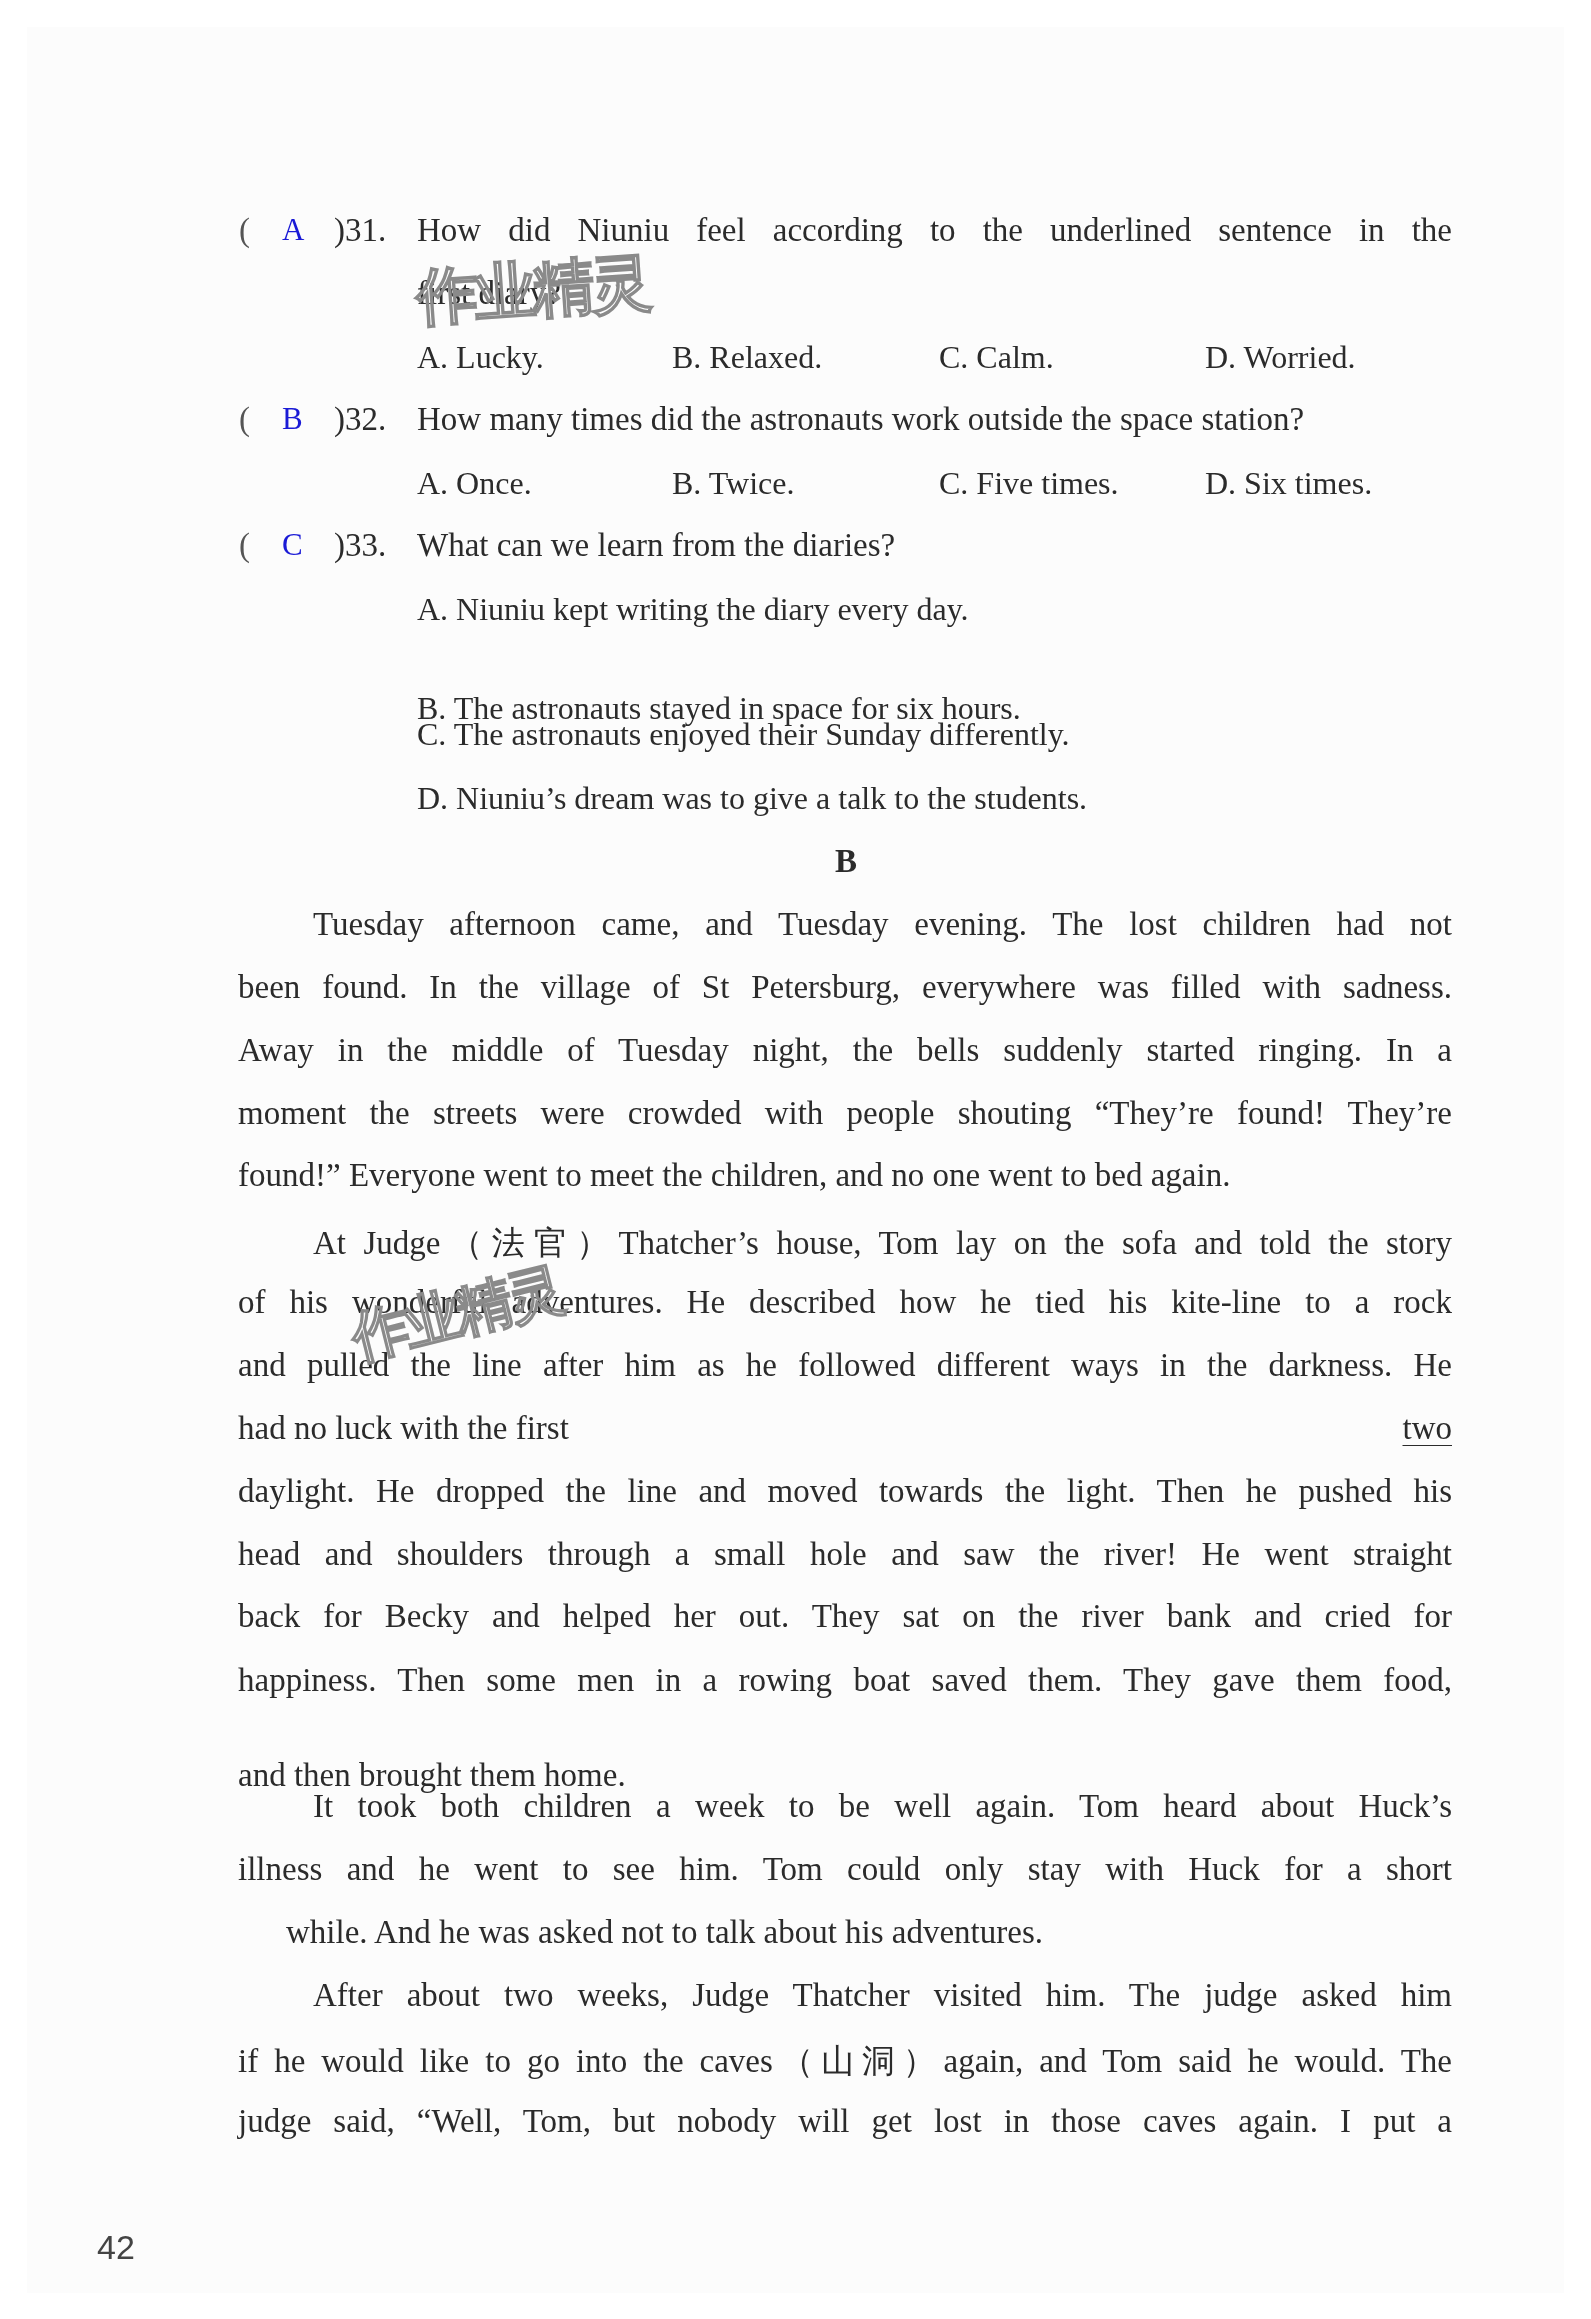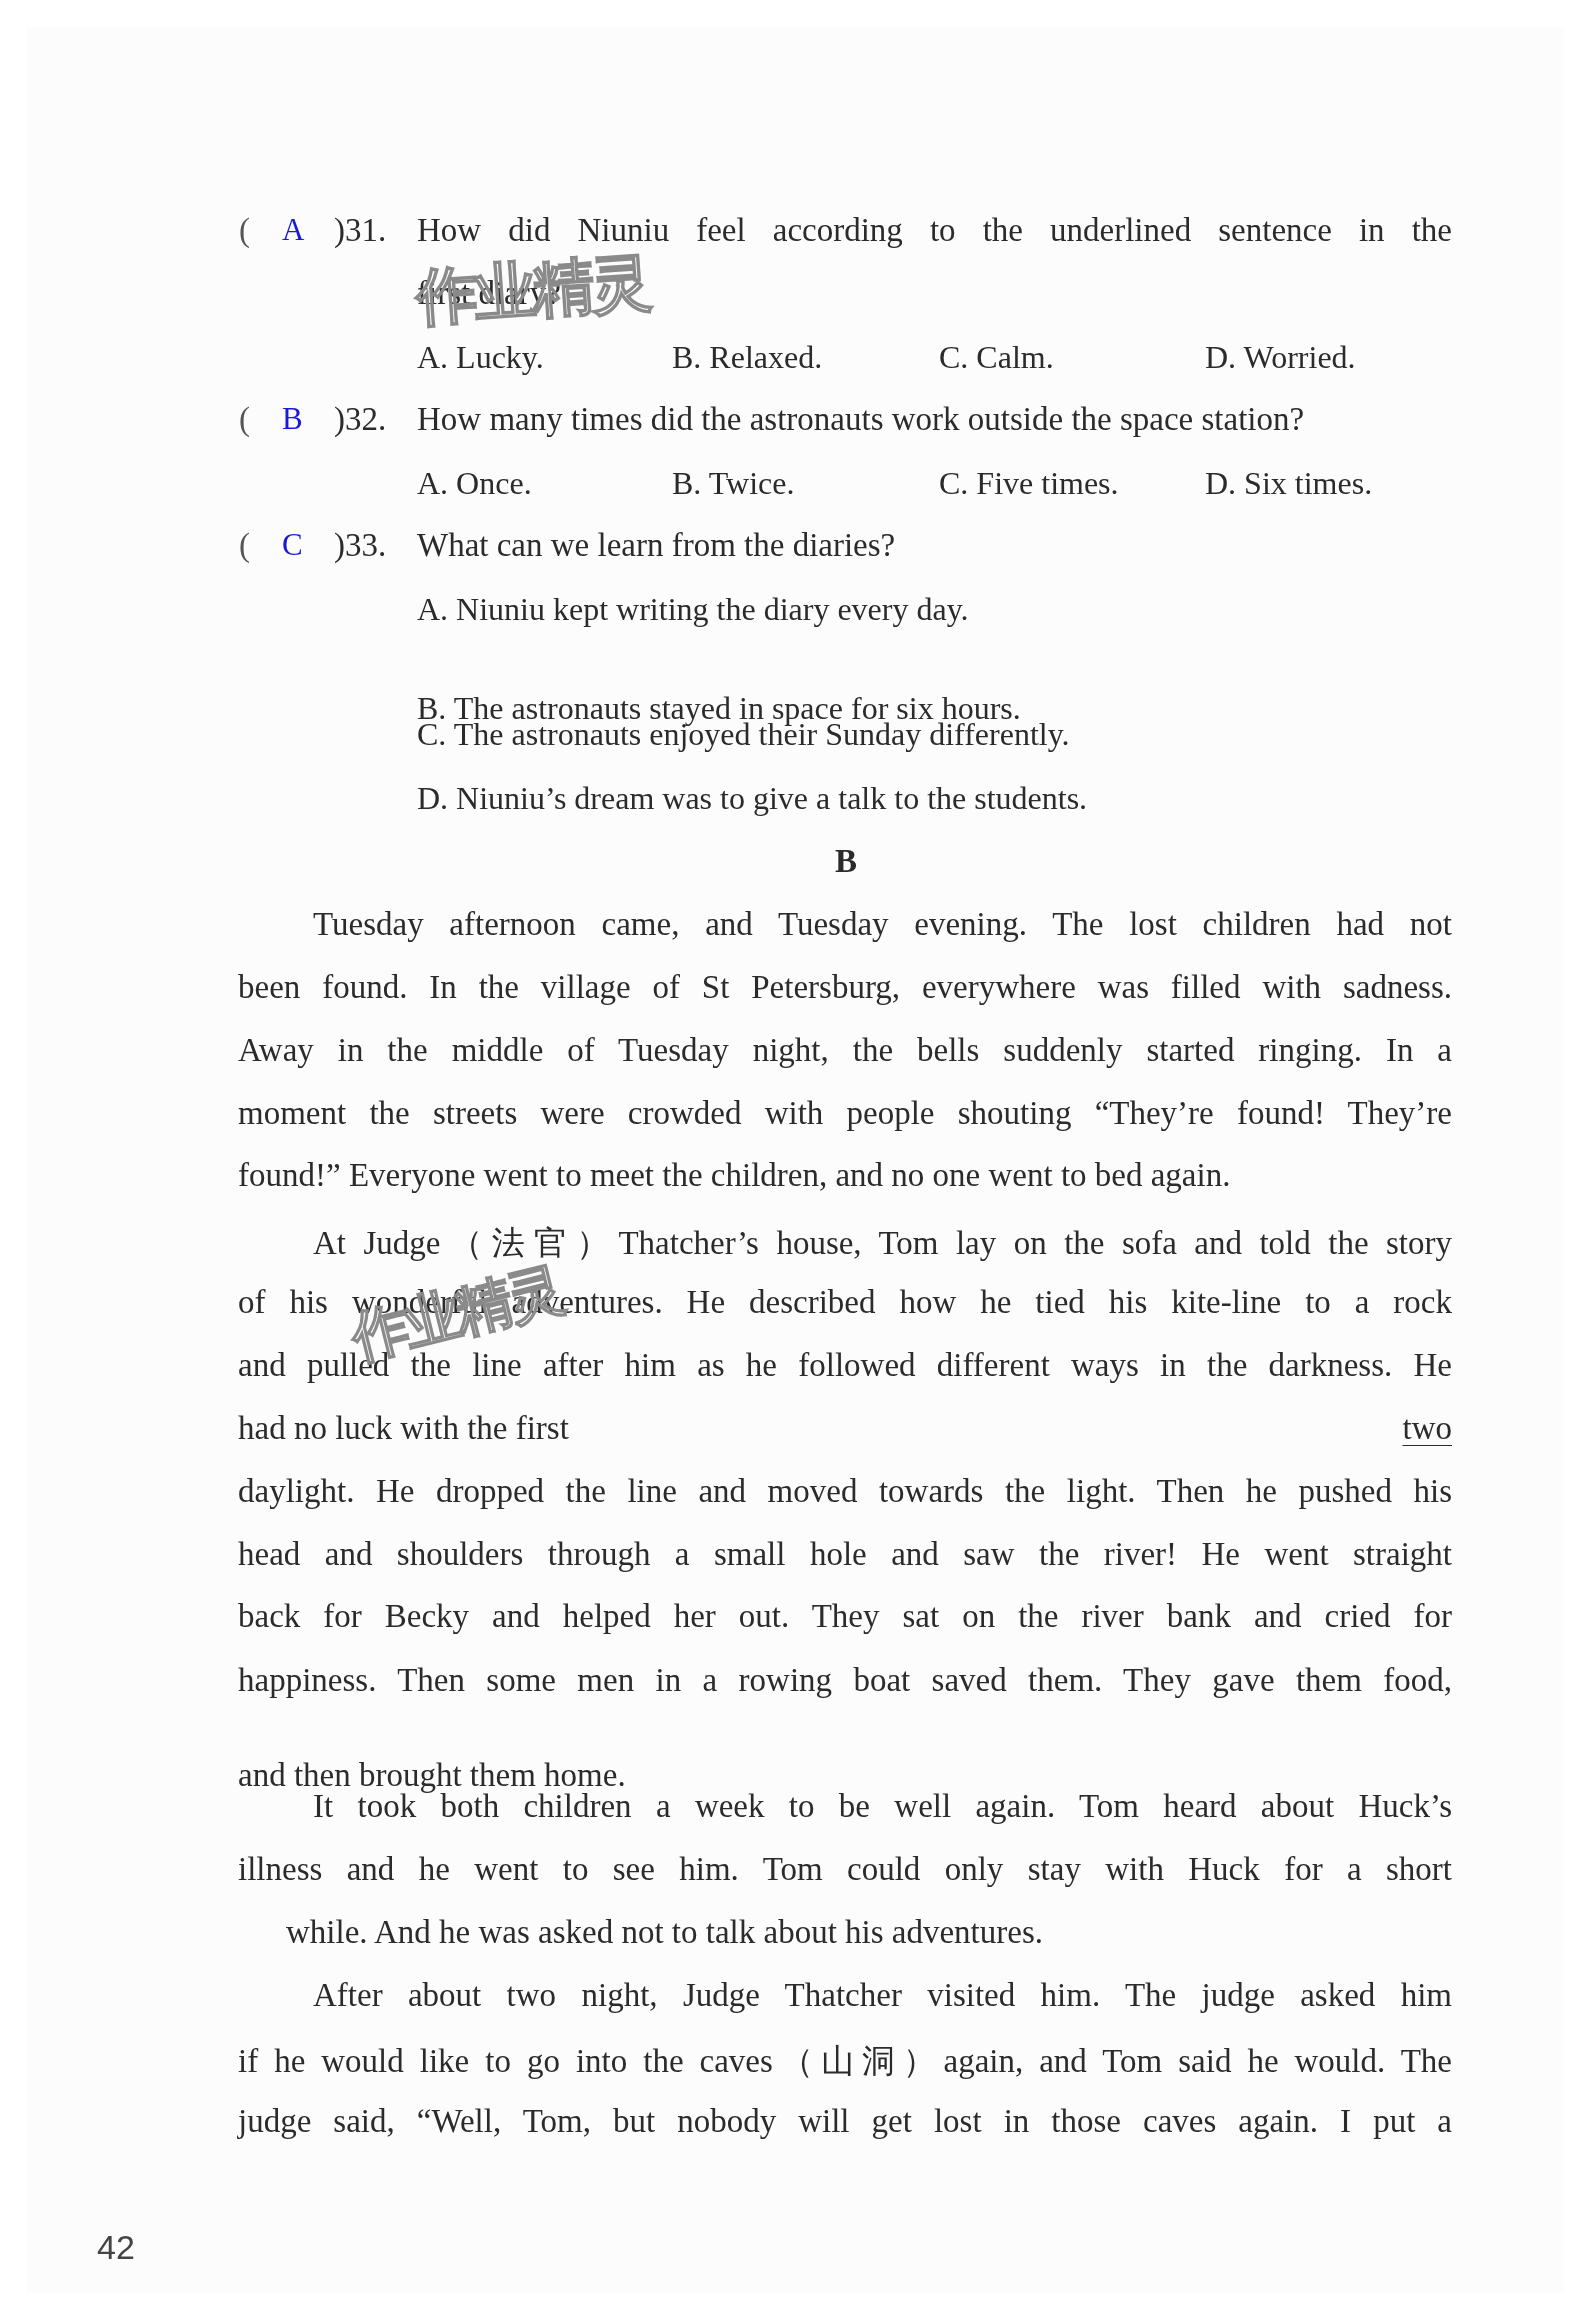--- a/index.html
+++ b/index.html
@@ -91,21 +91,21 @@
   <div class="para-line" style="top:1473px;">daylight. He dropped the line and moved towards the light. Then he pushed his</div>
   <div class="para-line" style="top:1536px;">head and shoulders through a small hole and saw the river! He went straight</div>
   <div class="para-line" style="top:1598px;">back for Becky and helped her out. They sat on the river bank and cried for</div>
   <div class="para-line" style="top:1662px;">happiness. Then some men in a rowing boat saved them. They gave them food,</div>
   <div class="para-line end" style="top:1725px;margin-top:32px;">and then brought them home.</div>
 
   <div class="para-line indent" style="top:1788px;">It took both children a week to be well again. Tom heard about Huck’s</div>
   <div class="para-line" style="top:1851px;">illness and he went to see him. Tom could only stay with Huck for a short</div>
   <div class="para-line end" style="top:1914px;margin-left:48px;">while. And he was asked not to talk about his adventures.</div>
 
-  <div class="para-line indent" style="top:1977px;">After about two night, Judge Thatcher visited him. The judge asked him</div>
+  <div class="para-line indent" style="top:1977px;">After about two weeks, Judge Thatcher visited him. The judge asked him</div>
   <div class="para-line" style="top:2039px;">if he would like to go into the caves（山洞）again, and Tom said he would. The</div>
   <div class="para-line" style="top:2103px;">judge said, “Well, Tom, but nobody will get lost in those caves again. I put a</div>
 </div>
 
 <div class="watermark wm1">作业精灵</div>
 <div class="watermark wm2">作业精灵</div>
 
 <div class="page-num">42</div>
 
 

